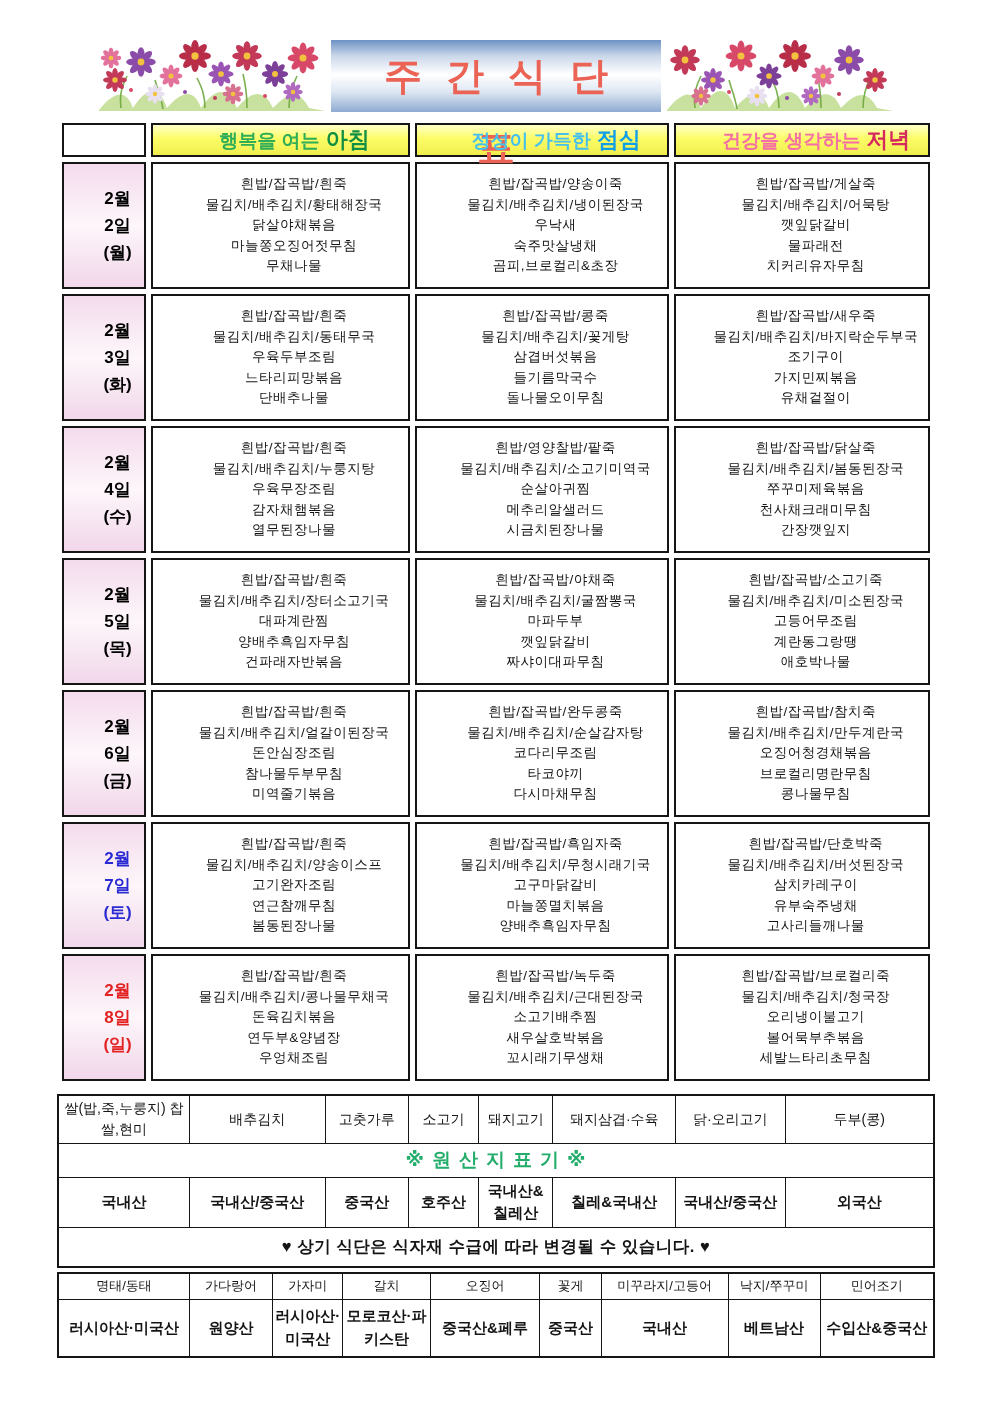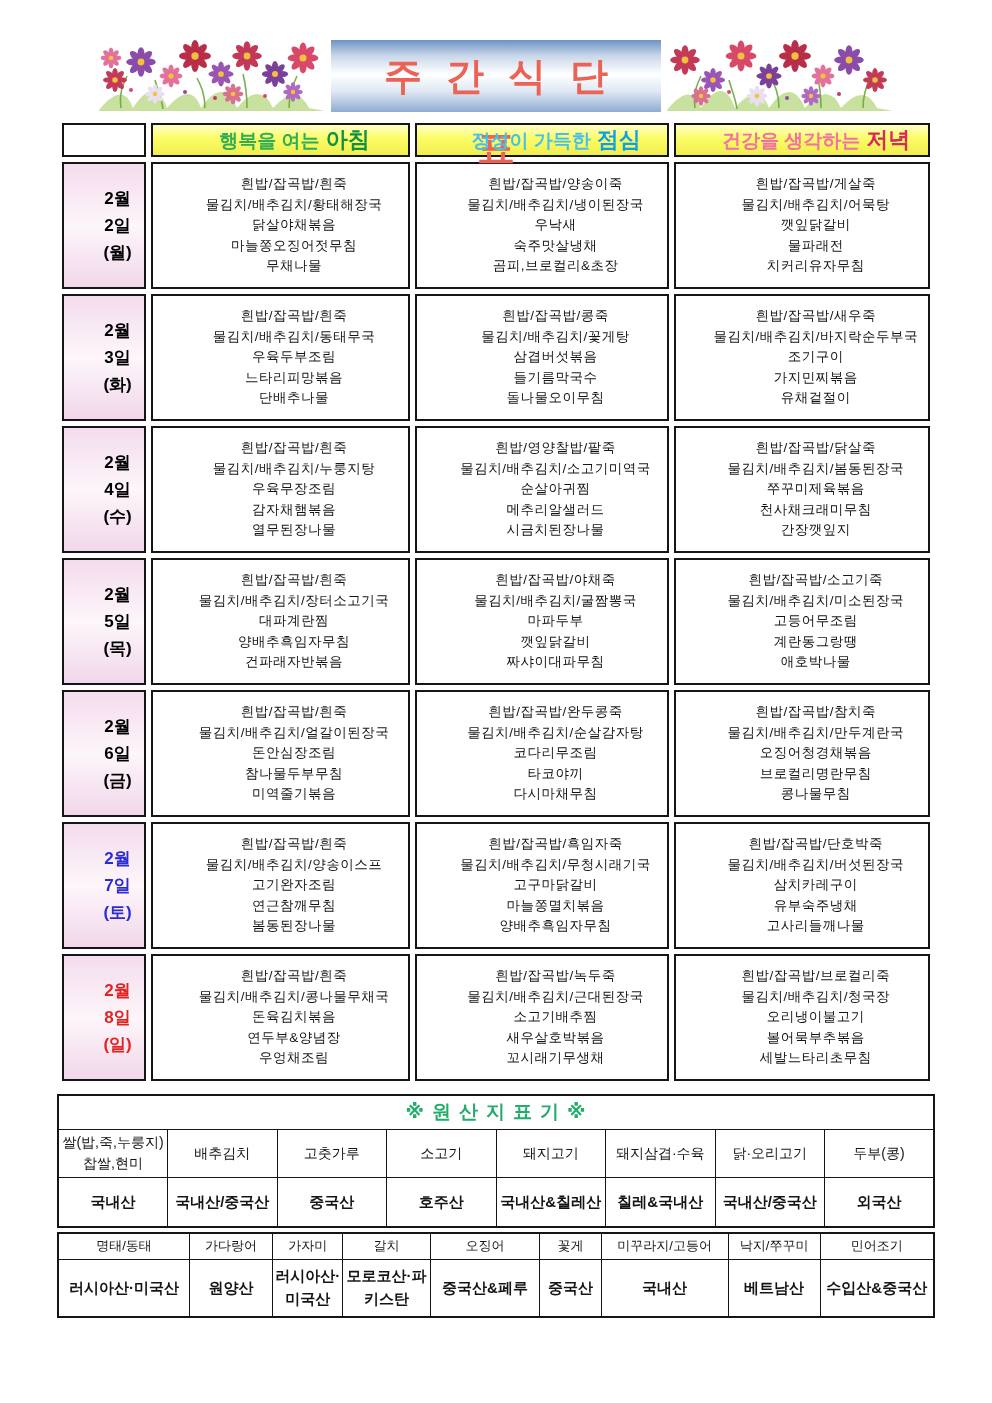--- a/index.html
+++ b/index.html
@@ -350,43 +350,46 @@
             <div class="menu-item">볼어묵부추볶음</div>
             <div class="menu-item">세발느타리초무침</div>
           </td>
         </tr>
       </tbody>
   </table>
 
   <div class="origin-wrap">
     <table class="origin-table t1">
       <tbody>
-        <tr>
-          <td colspan="8" class="origin-title">※원산지표기※</td>
-        </tr>
         <tr id="o1h">
             <td class="o-hdr" style="width: 15%;">쌀(밥,죽,누룽지) 찹쌀,현미</td>
             <td class="o-hdr" style="width: 15.5%;">배추김치</td>
             <td class="o-hdr" style="width: 9.5%;">고춧가루</td>
             <td class="o-hdr" style="width: 8%;">소고기</td>
             <td class="o-hdr" style="width: 8.5%;">돼지고기</td>
             <td class="o-hdr" style="width: 14%;">돼지삼겹·수육</td>
             <td class="o-hdr" style="width: 12.5%;">닭·오리고기</td>
             <td class="o-hdr" style="width: 17%;">두부(콩)</td>
           </tr>
+        <tr>
+          <td colspan="8" class="origin-title">※원산지표기※</td>
+        </tr>
         <tr id="o1v">
             <td class="o-val" style="width: 15%;">국내산</td>
             <td class="o-val" style="width: 15.5%;">국내산/중국산</td>
             <td class="o-val" style="width: 9.5%;">중국산</td>
             <td class="o-val" style="width: 8%;">호주산</td>
             <td class="o-val" style="width: 8.5%;">국내산&amp;칠레산</td>
             <td class="o-val" style="width: 14%;">칠레&amp;국내산</td>
             <td class="o-val" style="width: 12.5%;">국내산/중국산</td>
             <td class="o-val" style="width: 17%;">외국산</td>
           </tr>
+        <tr>
+          <td colspan="8" class="notice">♥ 상기 식단은 식자재 수급에 따라 변경될 수 있습니다. ♥</td>
+        </tr>
       </tbody>
     </table>
     <table class="origin-table t2">
       <tbody>
         <tr id="o2h">
             <td class="o-hdr2" style="width: 15%;">명태/동태</td>
             <td class="o-hdr2" style="width: 9.5%;">가다랑어</td>
             <td class="o-hdr2" style="width: 8%;">가자미</td>
             <td class="o-hdr2" style="width: 10%;">갈치</td>
             <td class="o-hdr2" style="width: 12.5%;">오징어</td>

